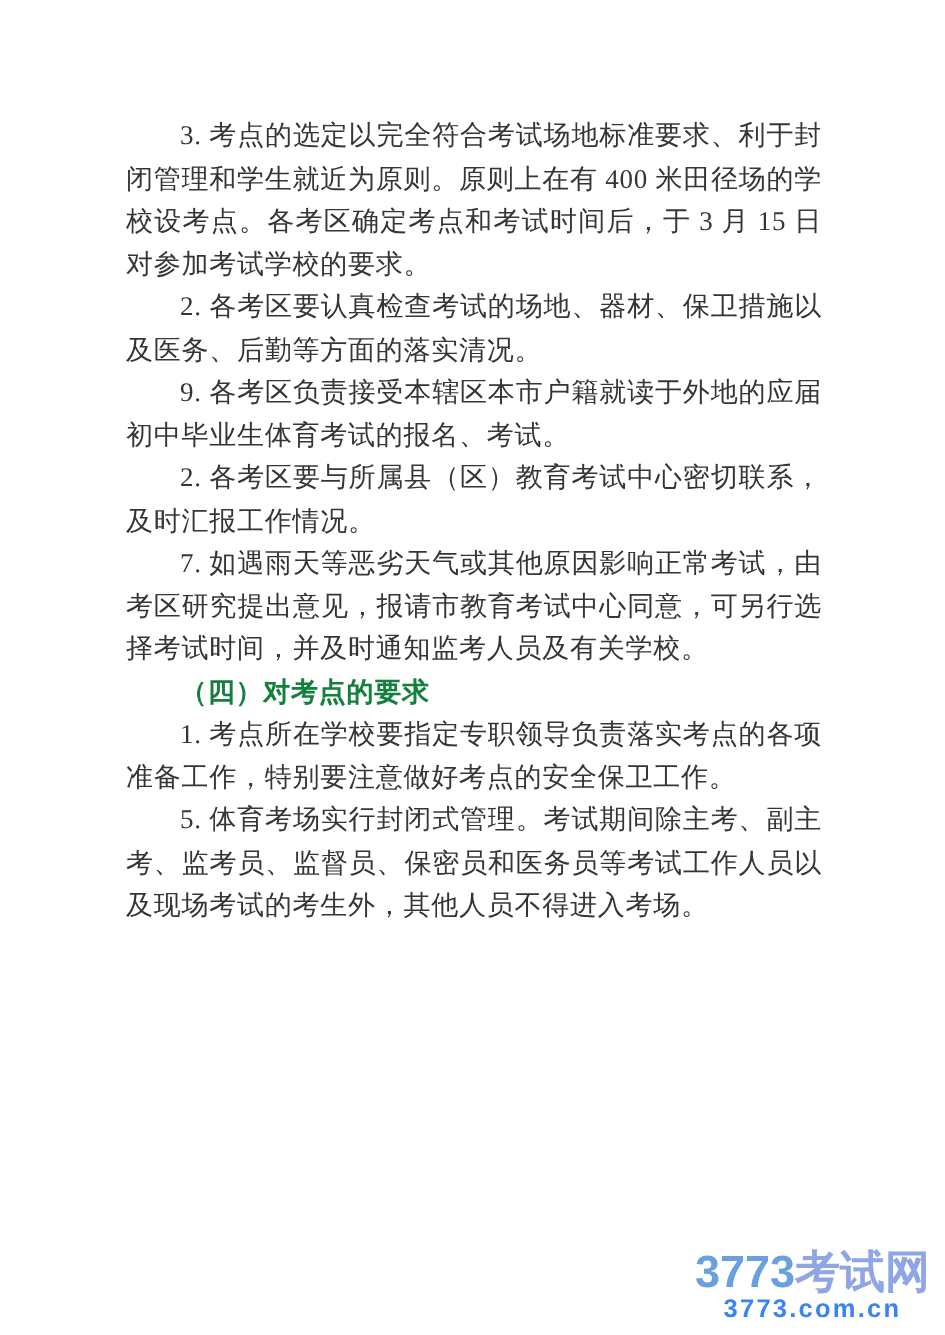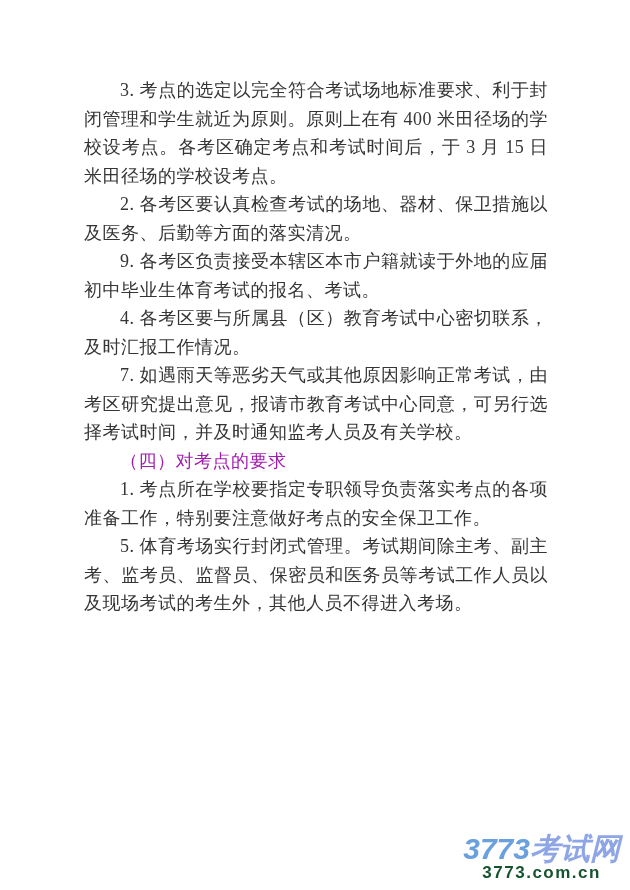--- a/index.html
+++ b/index.html
@@ -24,65 +24,64 @@
   .para {
     margin: 0;
     font-size: 18px;
     line-height: 28.5px;
     letter-spacing: 0.5px;
     text-align: justify;
     text-indent: 2em;
     color: #353535;
   }
   .heading {
-    font-weight: 400;
-    color: #a21caf;
+    font-weight: 700;
+    color: #15803d;
   }
   .bold {
     font-weight: 400;
   }
   .watermark {
     position: absolute;
     right: 10px;
     bottom: 8px;
     text-align: center;
     font-family: "Liberation Sans", sans-serif;
     line-height: 1.05;
     user-select: none;
   }
   .wm-brand {
     font-size: 30px;
     font-weight: 700;
-    font-style: italic;
     white-space: nowrap;
   }
   .wm-num  { color: #69a0dd; }
   .wm-cn   { color: #8fa6e6; }
   .wm-domain {
     font-size: 17px;
     font-weight: 700;
     letter-spacing: 1.5px;
-    color: #14532d;
+    color: #3b82f6;
     white-space: nowrap;
   }
 </style>
 </head>
 <body>
 
 <div class="page">
 
   <div class="doc">
 
-    <p class="para"><span>3. 考点的选定以完全符合考试场地标准要求、利于封闭管理和学生就近为原则。原则上在有 400 米田径场的学校设考点。各考区确定考点和考试时间后，于 </span><span class="bold">3 月 15 日</span><span>米田径场的学校设考点。</span></p>
+    <p class="para"><span>3. 考点的选定以完全符合考试场地标准要求、利于封闭管理和学生就近为原则。原则上在有 400 米田径场的学校设考点。各考区确定考点和考试时间后，于 </span><span class="bold">3 月 15 日</span><span>对参加考试学校的要求。</span></p>
 
     <p class="para">2. 各考区要认真检查考试的场地、器材、保卫措施以及医务、后勤等方面的落实清况。</p>
 
     <p class="para">9. 各考区负责接受本辖区本市户籍就读于外地的应届初中毕业生体育考试的报名、考试。</p>
 
-    <p class="para">4. 各考区要与所属县（区）教育考试中心密切联系，及时汇报工作情况。</p>
+    <p class="para">2. 各考区要与所属县（区）教育考试中心密切联系，及时汇报工作情况。</p>
 
     <p class="para">7. 如遇雨天等恶劣天气或其他原因影响正常考试，由考区研究提出意见，报请市教育考试中心同意，可另行选择考试时间，并及时通知监考人员及有关学校。</p>
 
     <p class="para heading">（四）对考点的要求</p>
 
     <p class="para">1. 考点所在学校要指定专职领导负责落实考点的各项准备工作，特别要注意做好考点的安全保卫工作。</p>
 
 
 
 

